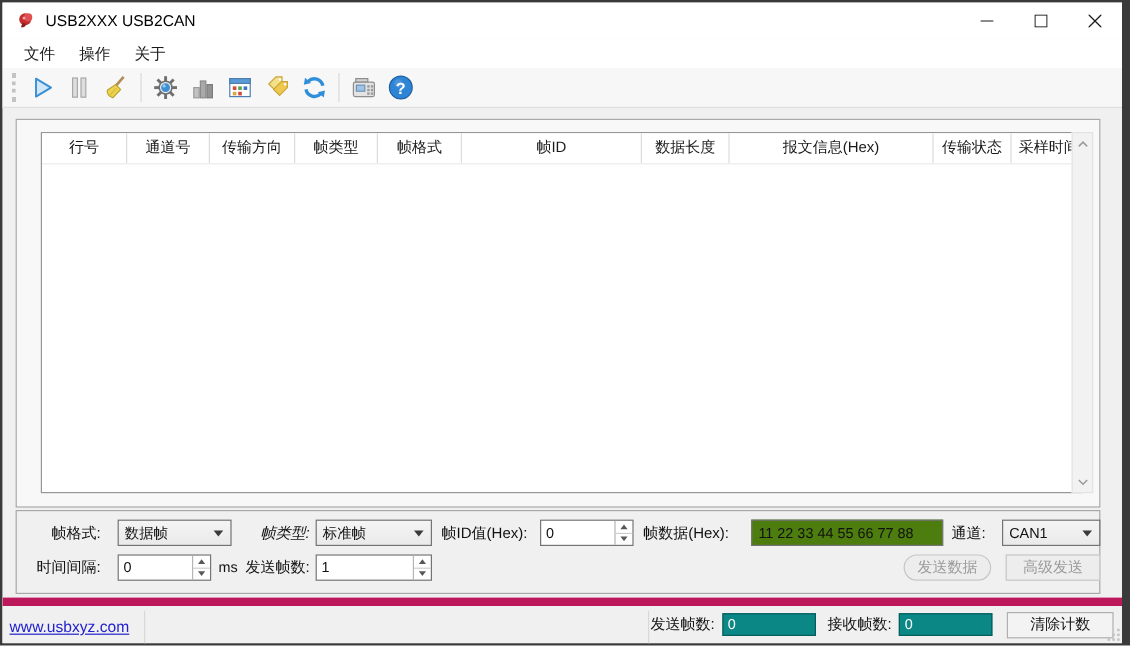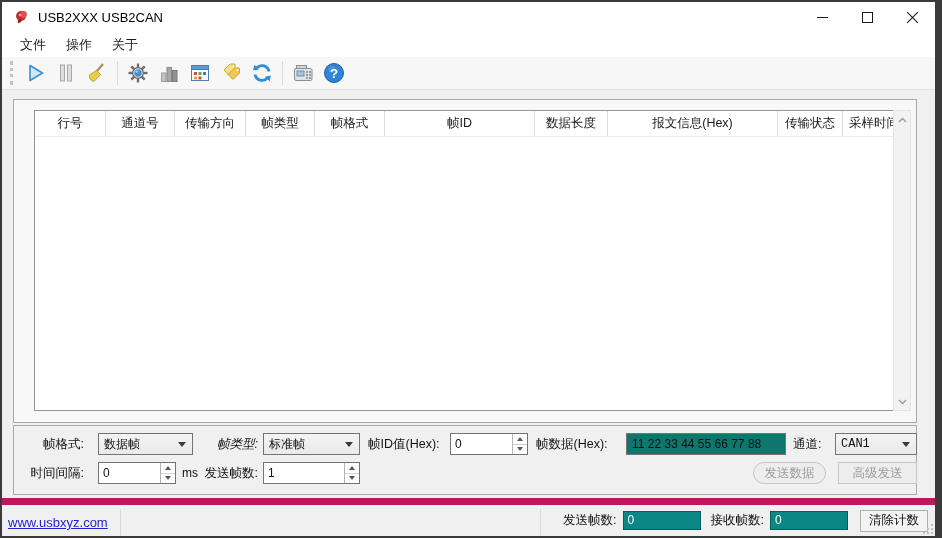--- a/index.html
+++ b/index.html
@@ -32,44 +32,44 @@
   .hc0{width:71px}.hc1{width:69px}.hc2{width:71px}.hc3{width:69px}.hc4{width:70px}
   .hc5{width:150px}.hc6{width:73px}.hc7{width:170px}.hc8{width:65px}.hc9{width:60px;border-right:none;justify-content:flex-start;padding-left:6px}
   .vscroll { position:absolute; right:5px; top:10px; width:18px; height:301px; background:#f2f2f2; border:1px solid #e3e3e3; }
   .vs-arrow { position:absolute; left:0; width:16px; height:17px; display:flex; align-items:center; justify-content:center; }
   .vs-up { top:0; } .vs-down { bottom:0; }
 
   
   .send-panel { position:absolute; left:11px; top:423px; width:904px; height:70px; background:#f0f0f0; border:1px solid #a8a8a8; }
   .sp-label { position:absolute; height:22px; line-height:22px; font-size:12.5px; color:#111; white-space:nowrap; }
   .combo { position:absolute; height:22px; background:linear-gradient(#f4f4f4,#eaeaea); border:1px solid #747474; display:flex; align-items:center; }
-  .combo-text { flex:1; font-size:12px; padding-left:5px; color:#111;font-family:Liberation Mono, monospace; }
+  .combo-text { flex:1; font-size:12px; padding-left:5px; color:#111; }
   .combo-arrow { width:0; height:0; border-left:4px solid transparent; border-right:4px solid transparent; border-top:5px solid #3a3a3a; margin-right:6px; }
   .spin { position:absolute; height:22px; background:#ffffff; border:1px solid #747474; display:flex; }
   .spin-input { flex:1; min-width:0; border:none; outline:none; font-size:12px; padding-left:4px; font-family:inherit; background:transparent; color:#111; }
   .spin-btns { width:15px; border-left:1px solid #b5b5b5; display:flex; flex-direction:column; }
   .spin-half { flex:1; display:flex; align-items:center; justify-content:center; }
   .spin-half + .spin-half { border-top:1px solid #cfcfcf; }
   .tri-up { width:0;height:0;border-left:3.5px solid transparent;border-right:3.5px solid transparent;border-bottom:4px solid #585858; }
   .tri-down { width:0;height:0;border-left:3.5px solid transparent;border-right:3.5px solid transparent;border-top:4px solid #585858; }
-  .text-input { position:absolute; height:22px; background:#0f766e; border:1px solid #747474; font-size:12px; padding:0 5px; font-family:inherit; color:#111; outline:none; }
+  .text-input { position:absolute; height:22px; background:#4d7c0f; border:1px solid #747474; font-size:12px; padding:0 5px; font-family:inherit; color:#111; outline:none; }
   .chk-wrap { position:absolute; display:flex; align-items:center; height:22px;margin-top:40px; }
   .chk-box { width:13px; height:13px; background:#fff; border:1px solid #6a6a6a; margin-right:5px; }
   .chk-label { font-size:12.5px; color:#111; }
   .btn-disabled { position:absolute; height:22px; background:#ededed; border:1px solid #c6c6c6; color:#9b9b9b; font-size:12.5px; display:flex; align-items:center; justify-content:center; }
   .unit { position:absolute; font-size:12px; color:#111; height:22px; line-height:22px; }
 
   
   .statusbar { position:absolute; left:0; right:0; bottom:0; height:38px; background:#f0f0f0; border-top:7px solid #be185d; }
   .sb-link { position:absolute; left:6px; top:10px; font-size:13px; color:#2222cc; text-decoration:underline; }
   .sb-sep { position:absolute; top:4px; width:1px; height:30px; background:#d8d8d8; }
   .sb-right { position:absolute; right:7px; top:0; height:100%; display:flex; align-items:center; }
   .sb-label { font-size:12.5px; color:#111; margin-right:6px; white-space:nowrap; }
   .counter { width:78px; height:19px; background:#0b8786; border:1px solid #055e5d; color:#ffffff; font-size:12px; line-height:17px; padding-left:4px; margin-right:10px; }
-  .sb-btn { width:68px; height:22px; background:#f3f3f3; border:1px solid #b0b0b0; font-size:12.5px; color:#111; display:flex; align-items:center; justify-content:center; margin-left:2px; }
+  .sb-btn { width:89px; height:22px; background:#f3f3f3; border:1px solid #b0b0b0; font-size:12.5px; color:#111; display:flex; align-items:center; justify-content:center; margin-left:2px; }
   .grip { position:absolute; right:1px; bottom:1px; }
 </style>
 </head>
 <body>
 
 <div class="window">
 <div class="win-inner">
 
   <div class="titlebar">
     <svg class="app-icon" viewBox="0 0 16 16">

